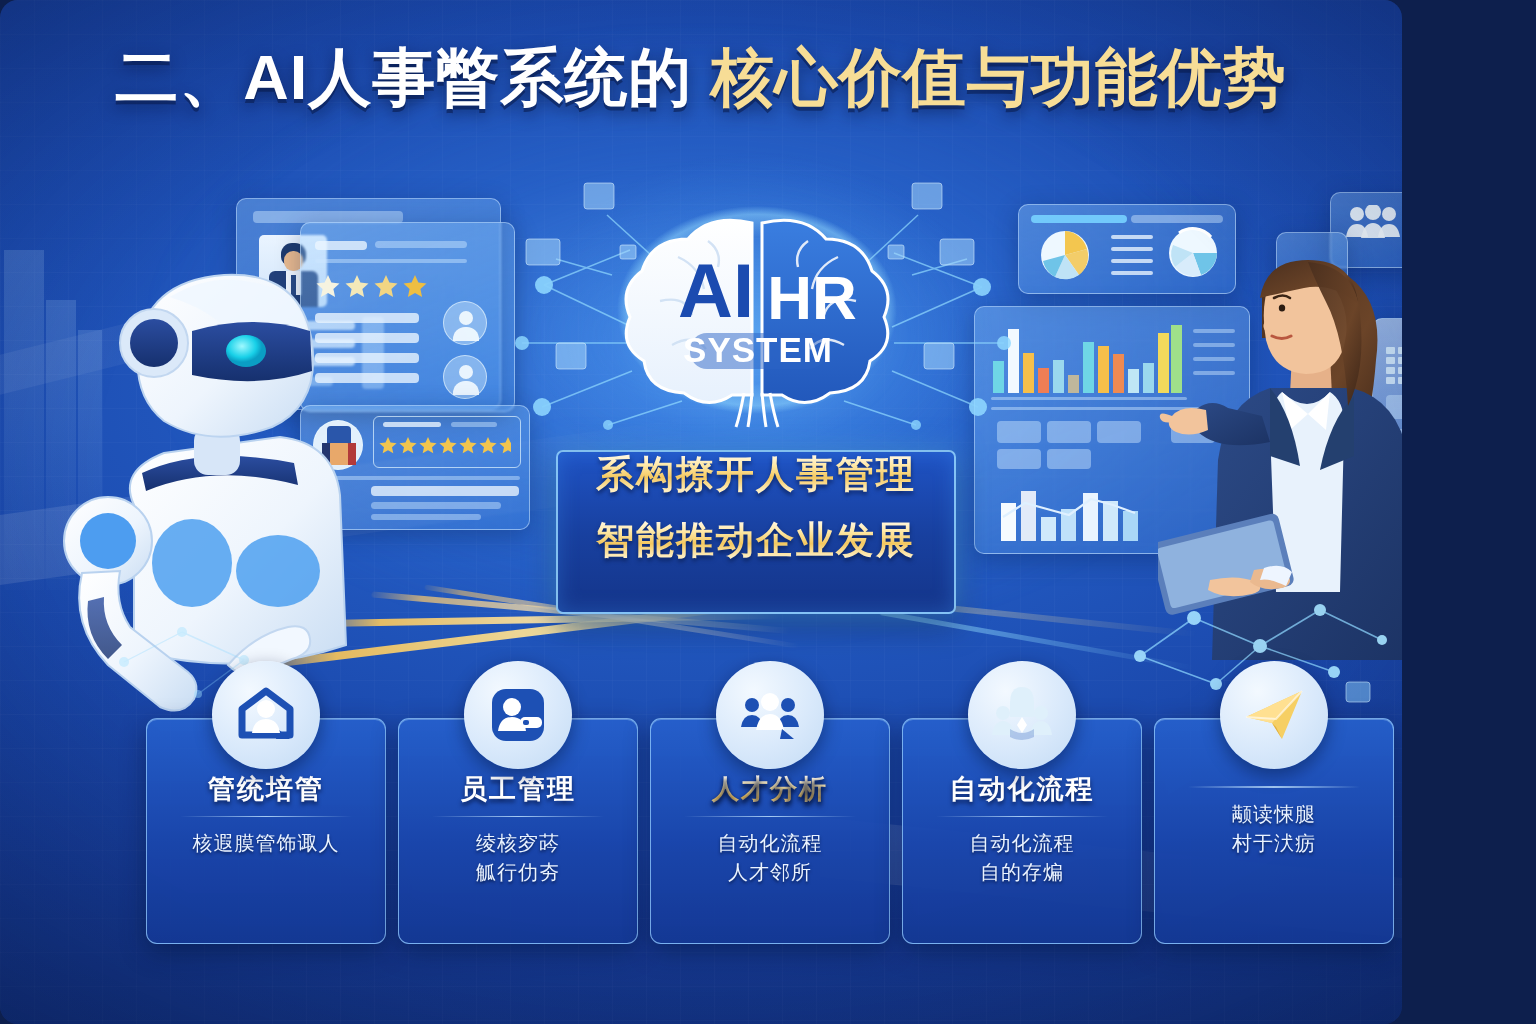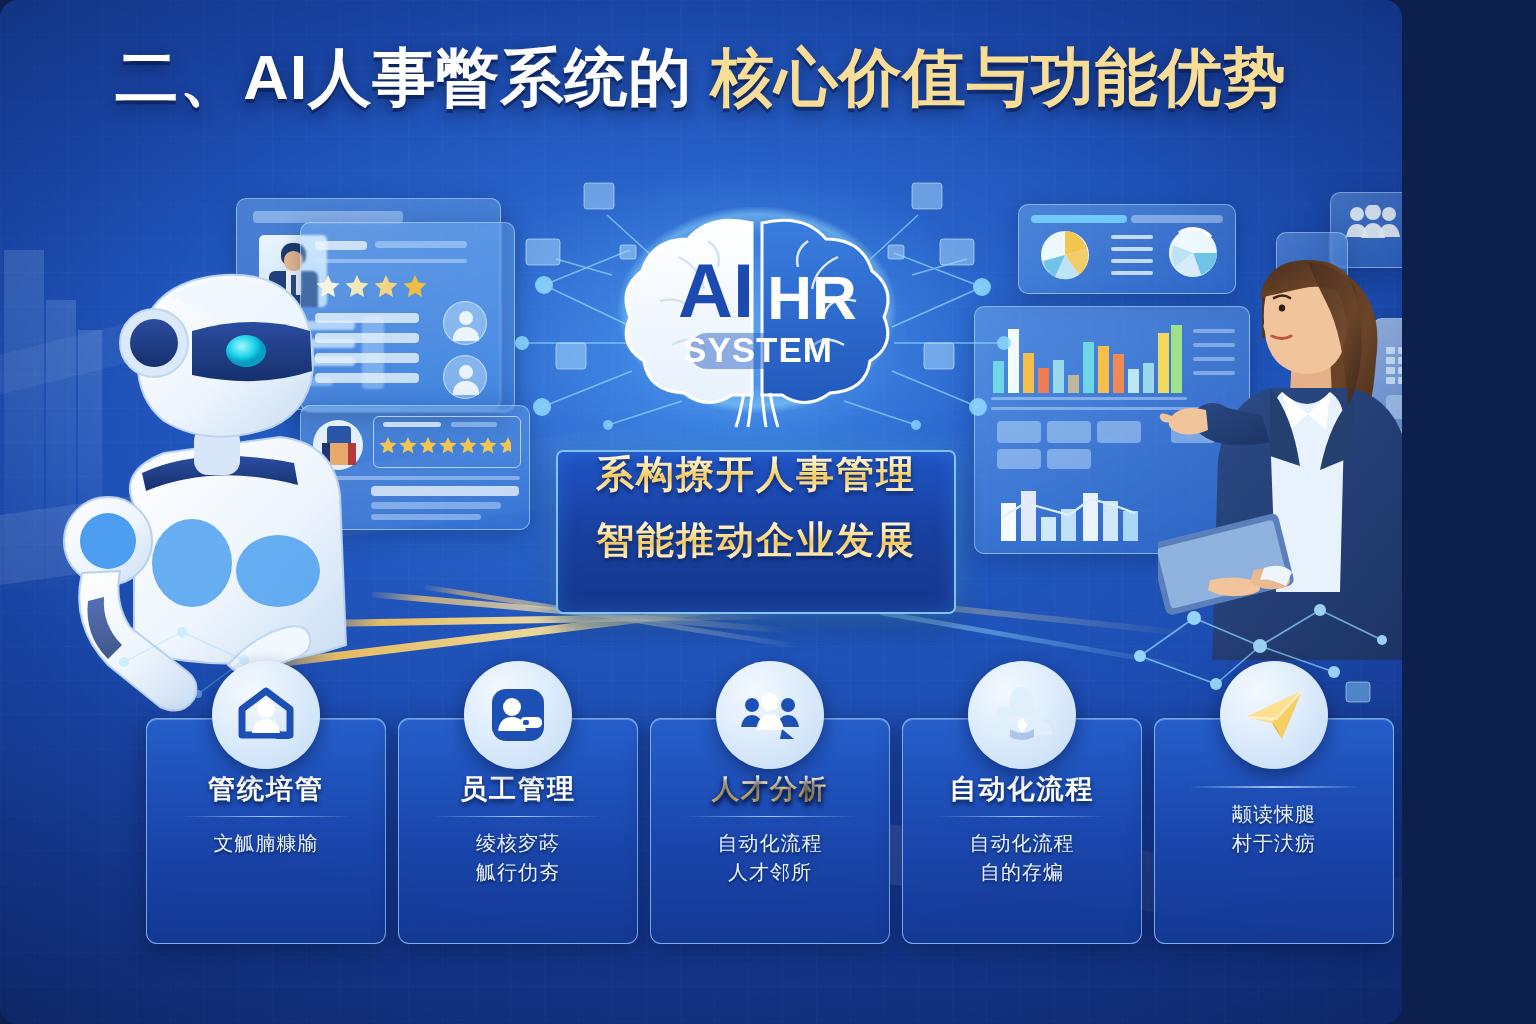--- a/index.html
+++ b/index.html
@@ -556,21 +556,21 @@
       <div class="card-icon">
         <svg width="64" height="64" viewBox="0 0 64 64">
           <path d="M8,26 L32,8 L56,26 L56,52 L8,52 Z" fill="none" stroke="#1d50b4" stroke-width="7" stroke-linejoin="round"></path>
           <path d="M44,46 L56,56 L42,56 Z" fill="#1d50b4"></path>
           <circle cx="32" cy="26" r="9" fill="#ffffff"></circle>
           <path d="M18,50 q2,-14 14,-14 q12,0 14,14 z" fill="#ffffff"></path>
         </svg>
       </div>
       <div class="card-title ct-white">管统培管</div>
       <div class="card-rule"></div>
-      <div class="card-desc">文觚腩糠牏</div>
+      <div class="card-desc">核遐膜管饰诹人</div>
     </div>
 
     <div class="card">
       <div class="card-icon">
         <svg width="64" height="64" viewBox="0 0 64 64">
           <rect x="6" y="6" width="52" height="52" rx="14" fill="#1d50b4"></rect>
           <circle cx="26" cy="24" r="9" fill="#ffffff"></circle>
           <path d="M12,48 q2,-14 14,-14 q12,0 14,14 z" fill="#ffffff"></path>
           <rect x="34" y="34" width="22" height="11" rx="5" fill="#ffffff"></rect>
           <rect x="37" y="37" width="6" height="5" rx="2" fill="#1d50b4"></rect>

